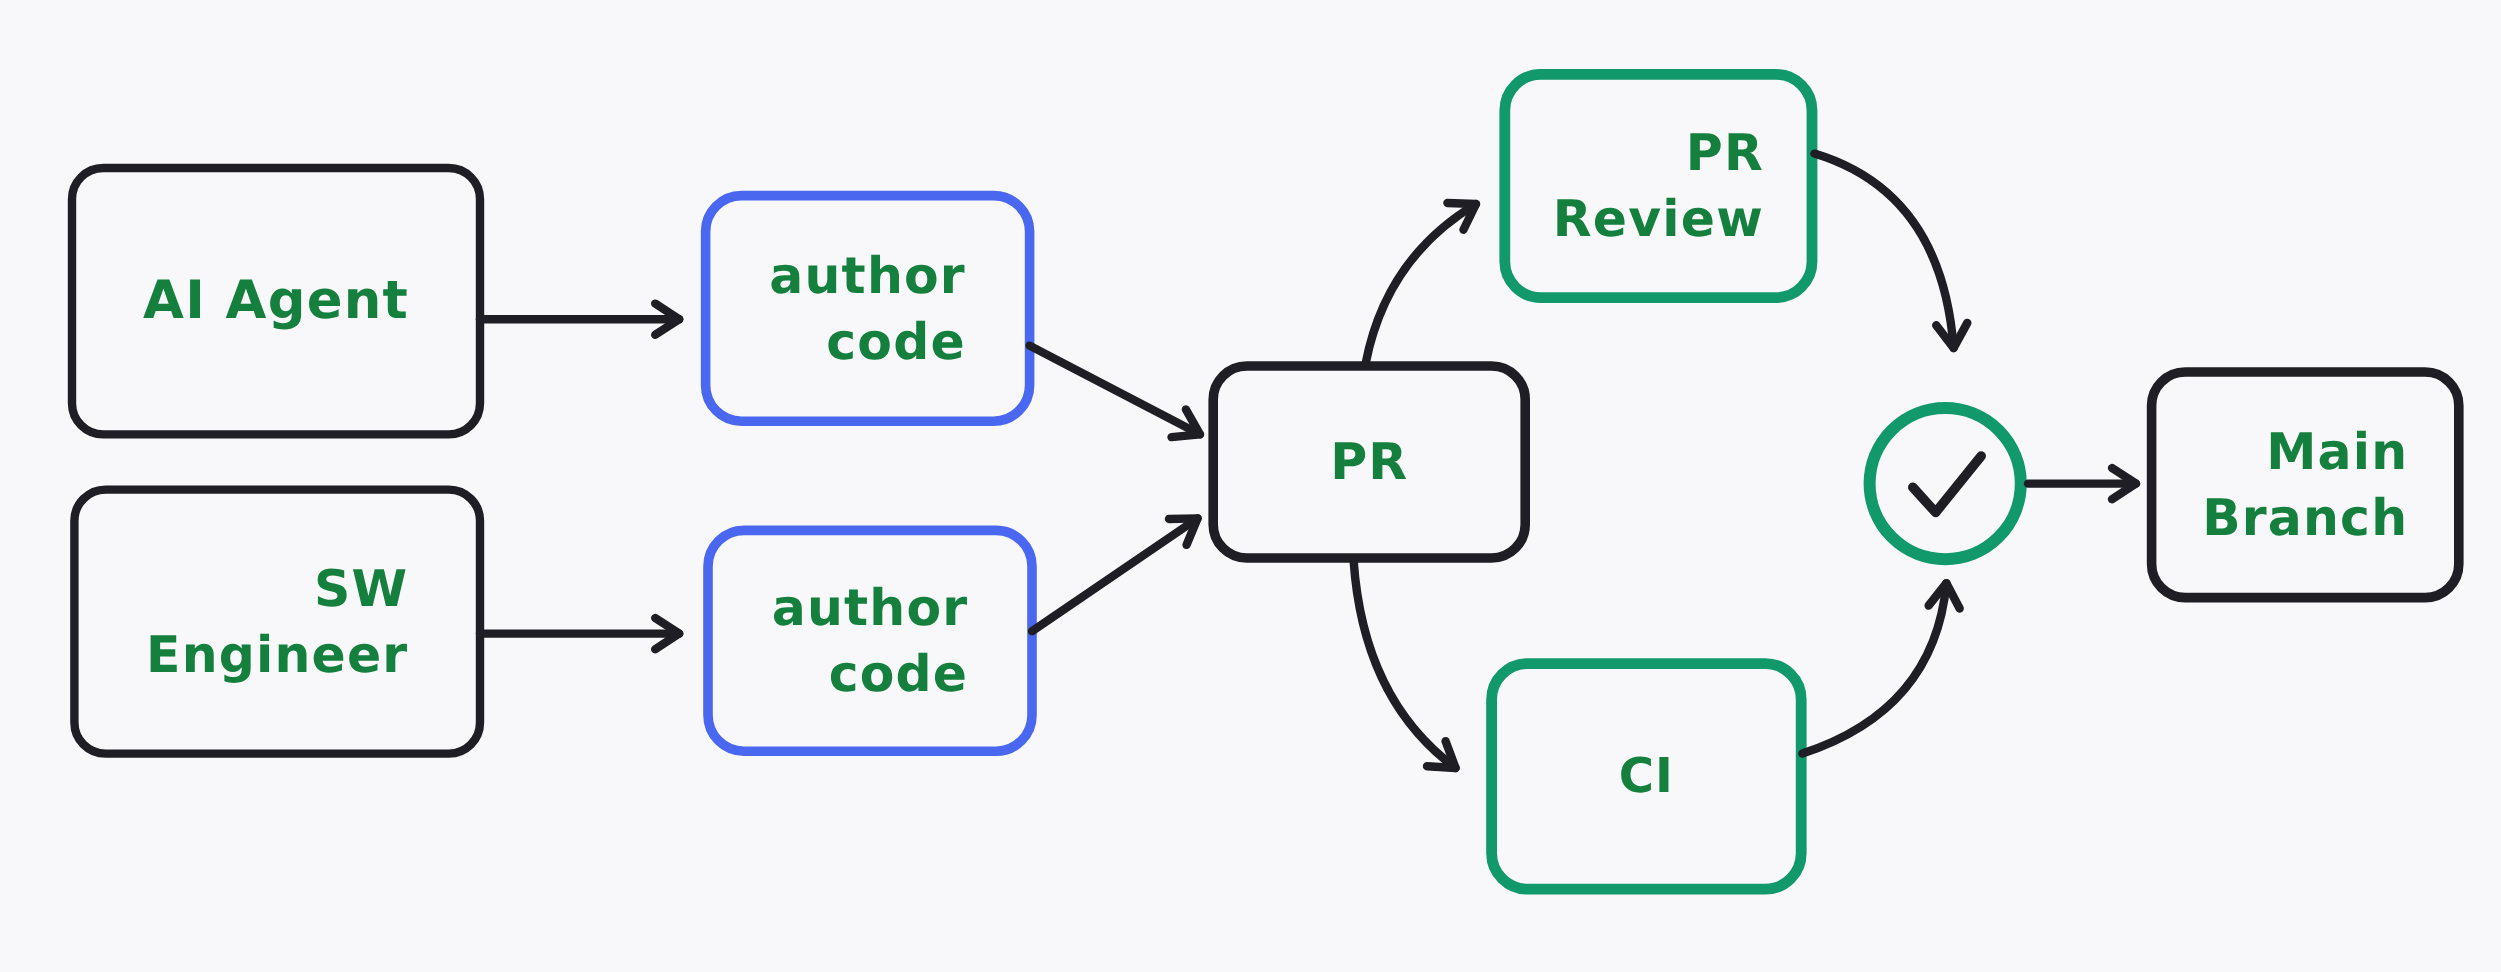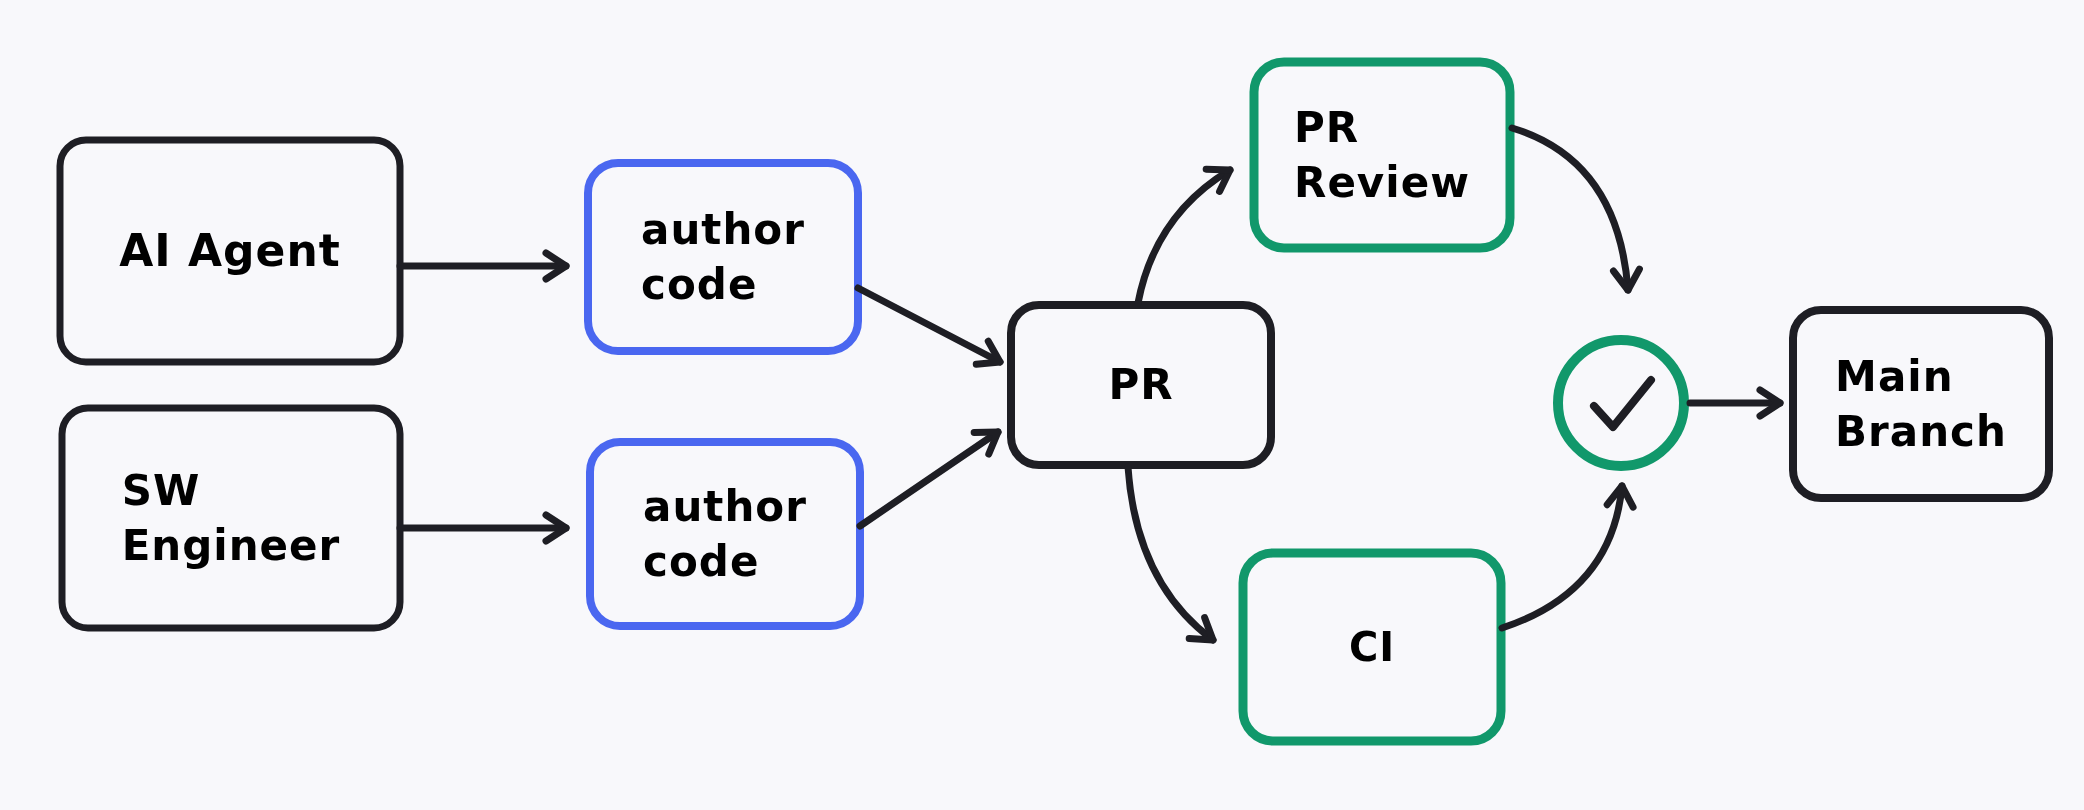--- a/index.html
+++ b/index.html
@@ -18,23 +18,23 @@
   #diagram-svg {
     position: absolute;
     left: 0;
     top: 0;
   }
   .node-label {
     position: absolute;
     display: flex;
     align-items: center;
     justify-content: center;
-    text-align: left;
+    text-align: right;
     white-space: pre-line;
-    color: #000000;
+    color: #15803d;
     font-weight: 600;
     font-size: 42px;
     line-height: 1.32;
     letter-spacing: 1px;
     pointer-events: none;
   }
   
   #lbl-ai-agent      { left:  60px; top: 140px; width: 340px; height: 222px; font-size: 44px; }
   #lbl-sw-engineer   { left:  62px; top: 408px; width: 338px; height: 220px; }
   #lbl-author-top    { left: 588px; top: 163px; width: 270px; height: 188px; }

